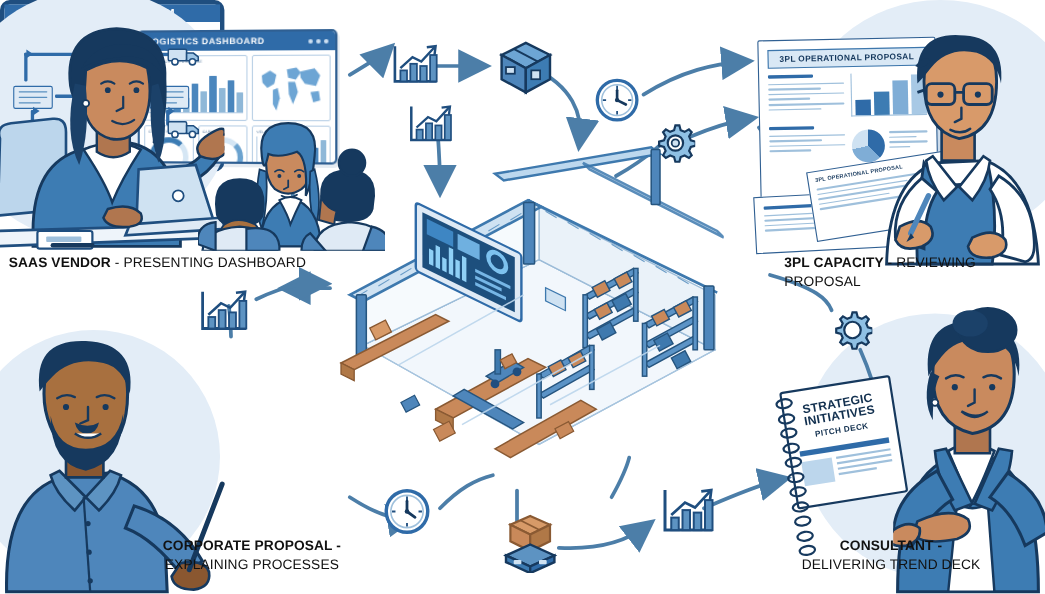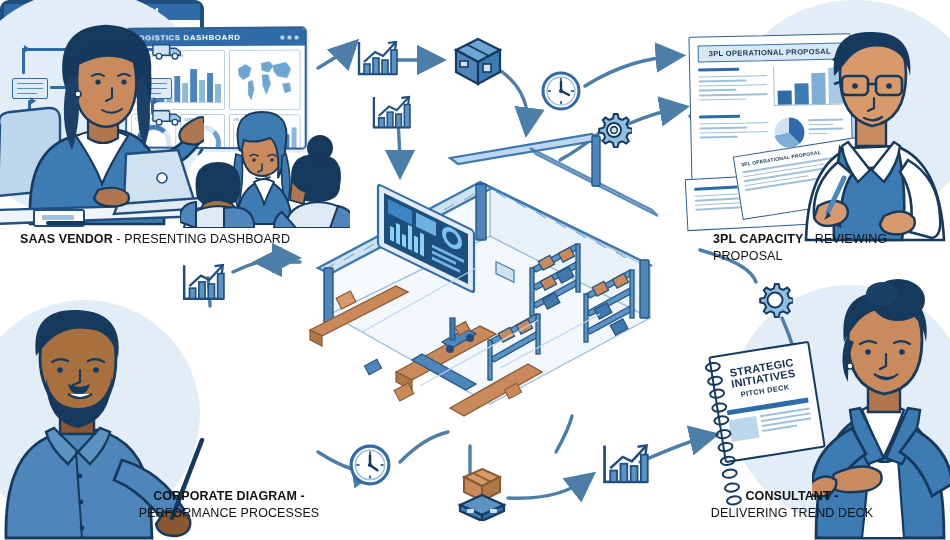--- a/index.html
+++ b/index.html
@@ -9,24 +9,24 @@
   
   .blob{position:absolute;background:#e3edf7;border-radius:50%;}
   .blob.b1{left:-40px;top:-10px;width:250px;height:230px;}
   .blob.b2{right:-30px;top:0px;width:250px;height:220px;}
   .blob.b3{left:-30px;top:300px;width:230px;height:230px;}
   .blob.b4{right:-20px;top:285px;width:240px;height:240px;}
 
   
   .caption{position:absolute;color:#111;font-size:12.5px;letter-spacing:.1px;line-height:1.35;}
   .caption .role{font-weight:bold;}
-  .cap-tl{left:20px;top:231px;}
+  .cap-tl{left:8px;top:231px;}
   .cap-tr{left:713px;top:231px;}
   .cap-bl{left:134px;top:488px;text-align:center;width:190px;}
-  .cap-br{left:692px;top:488px;text-align:center;width:200px;}
+  .cap-br{left:710px;top:488px;text-align:center;width:200px;}
 
   
   .panel{position:absolute;background:#fff;border:2px solid #2b5b8c;border-radius:6px;box-shadow:2px 3px 0 rgba(43,91,140,.12);}
 
   
   #dashboard{left:124px;top:27px;width:178px;height:118px;border-radius:5px;border:2px solid #2f5f92;background:#fff;overflow:hidden;transform:perspective(600px) rotateY(-4deg);}
   #dash-title{height:17px;background:#2f6ba8;color:#fff;font-size:8px;font-weight:bold;letter-spacing:.6px;display:flex;align-items:center;padding:0 6px;}
   .dash-dots{margin-left:auto;display:flex;gap:3px;}
   .dash-dots i{width:4px;height:4px;background:#cfe1f2;border-radius:50%;display:block;}
   #dash-body{padding:4px;display:grid;grid-template-columns:1.35fr 1fr;grid-template-rows:60px 40px;gap:4px;height:calc(100% - 25px);}
@@ -838,21 +838,21 @@
     </svg>
   </div>
 
   <div class="caption cap-tl">
     <span class="role">SAAS VENDOR</span><span> - </span><span>PRESENTING DASHBOARD</span>
   </div>
   <div class="caption cap-tr">
     <span class="role">3PL CAPACITY</span><span> - </span><span>REVIEWING PROPOSAL</span>
   </div>
   <div class="caption cap-bl">
-    <div class="role">CORPORATE DIAGRAM -</div>
-    <div>PERFORMANCE PROCESSES</div>
+    <div class="role">CORPORATE PROPOSAL -</div>
+    <div>EXPLAINING PROCESSES</div>
   </div>
   <div class="caption cap-br">
     <div class="role">CONSULTANT -</div>
     <div>DELIVERING TREND DECK</div>
   </div>
 
 </div>
 
 </body></html>

